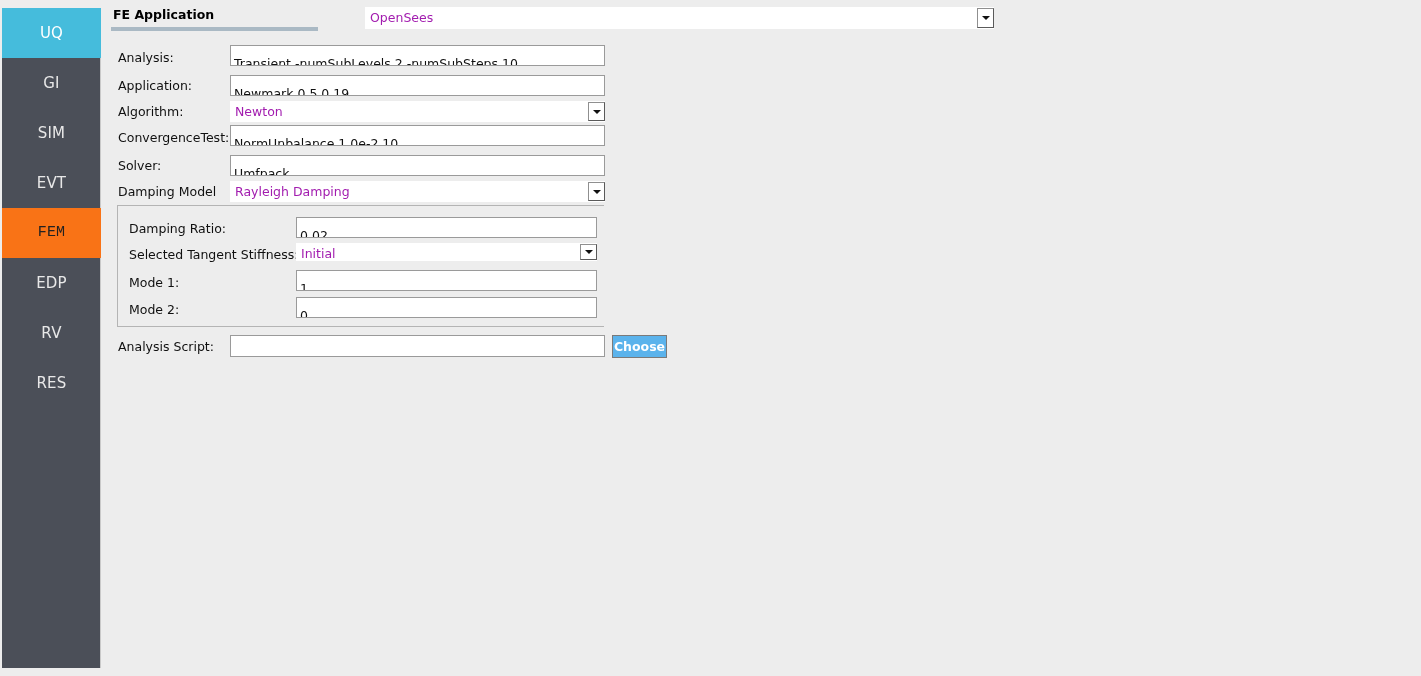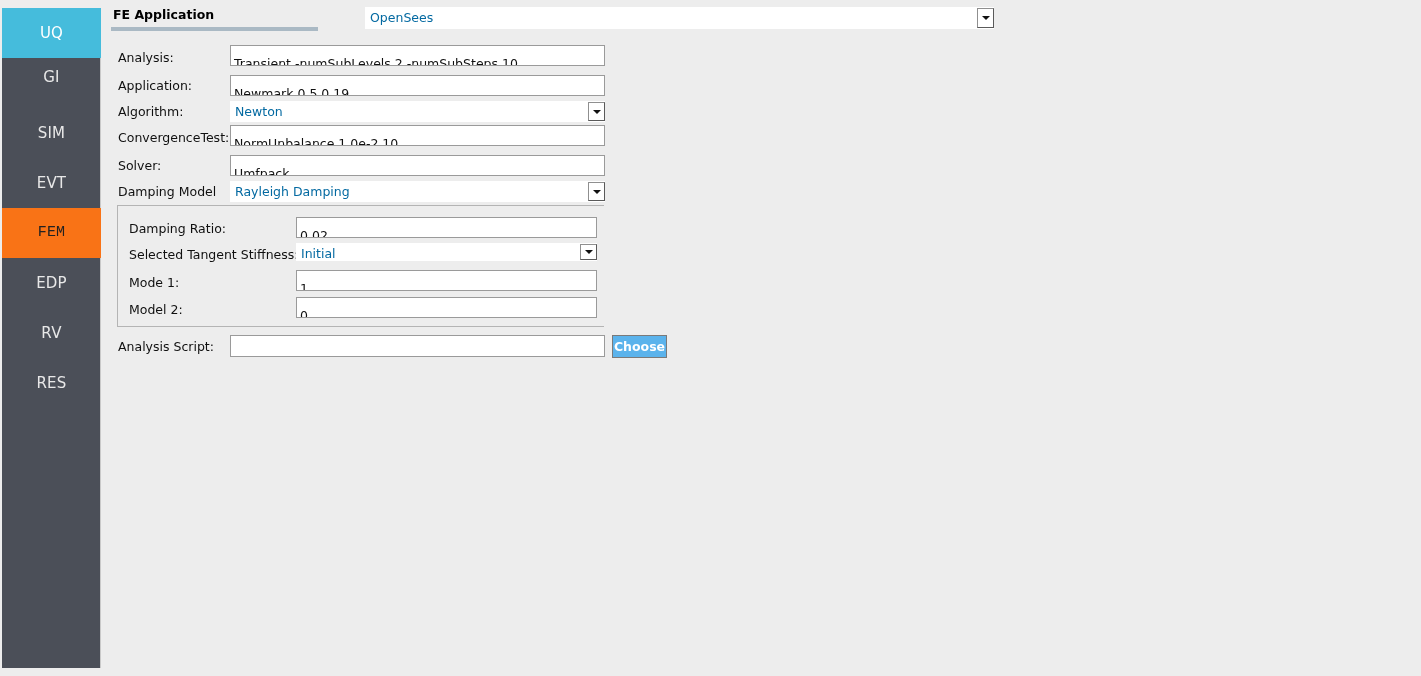--- a/index.html
+++ b/index.html
@@ -122,21 +122,21 @@
     white-space: nowrap;
     overflow: hidden;
   }
 
   
   .combo {
     position: absolute;
     background: #ffffff;
     box-sizing: border-box;
     font-size: 12.5px;
-    color: #0369a1;
+    color: #a21caf;
     line-height: 20px;
     padding: 0 20px 16px 4px;
     white-space: nowrap;
     overflow: hidden;
     border: 1px solid #ffffff;
     border-right: none;
   }
   .combo .arrow-box {
     position: absolute;
     right: 0;
@@ -198,21 +198,21 @@
     user-select: none;
   }
 </style>
 </head>
 <body>
 
 <div id="app-frame">
 
   <div id="sidebar">
     <div class="side-tab active-primary" style="top:0px;"><span>UQ</span></div>
-    <div class="side-tab" style="top:44px;"><span>GI</span></div>
+    <div class="side-tab" style="top:50px;"><span>GI</span></div>
     <div class="side-tab" style="top:100px;"><span>SIM</span></div>
     <div class="side-tab" style="top:150px;"><span>EVT</span></div>
     <div class="side-tab active-secondary" style="top:200px;"><span>FEM</span></div>
     <div class="side-tab" style="top:250px;"><span>EDP</span></div>
     <div class="side-tab" style="top:300px;"><span>RV</span></div>
     <div class="side-tab" style="top:350px;"><span>RES</span></div>
   </div>
 
   <div id="main">
 
@@ -255,21 +255,21 @@
 
       <div class="row-label" style="left:11px; top:41px;">Selected Tangent Stiffness:</div>
       <div class="combo" style="left:178px; top:37px; width:301px; height:16px;">
         <span>Initial</span>
         <span class="arrow-box"></span>
       </div>
 
       <div class="row-label" style="left:11px; top:69px;">Mode 1:</div>
       <div class="line-edit" style="left:178px; top:64px; width:301px; height:21px;">1</div>
 
-      <div class="row-label" style="left:11px; top:96px;">Model 2:</div>
+      <div class="row-label" style="left:11px; top:96px;">Mode 2:</div>
       <div class="line-edit" style="left:178px; top:91px; width:301px; height:21px;">0</div>
 
     </div>
 
     <div class="row-label" style="left:17px; top:339px;">Analysis Script:</div>
     <div class="line-edit" style="left:129px; top:335px; width:375px; height:22px;" placeholder=""></div>
 
     <div id="choose-button">Choose</div>
 
   </div>

